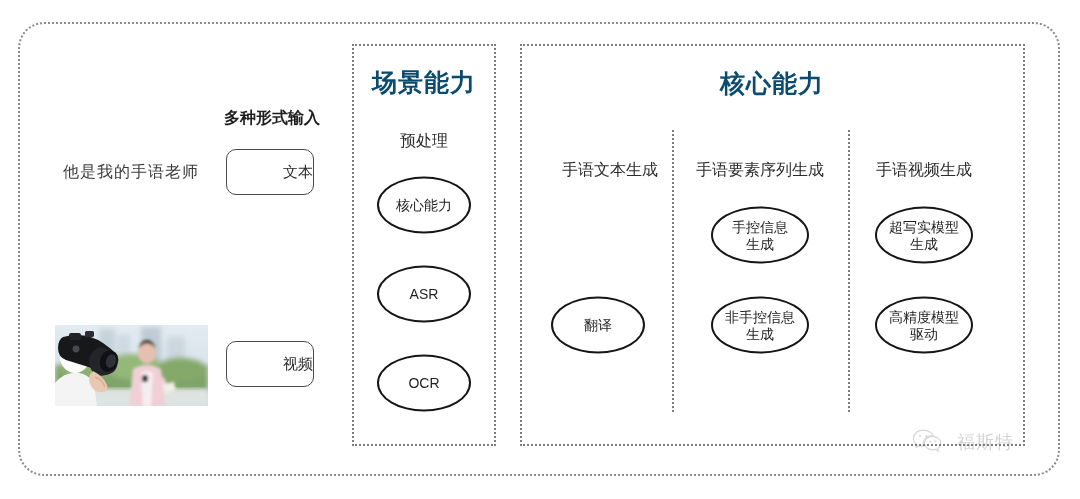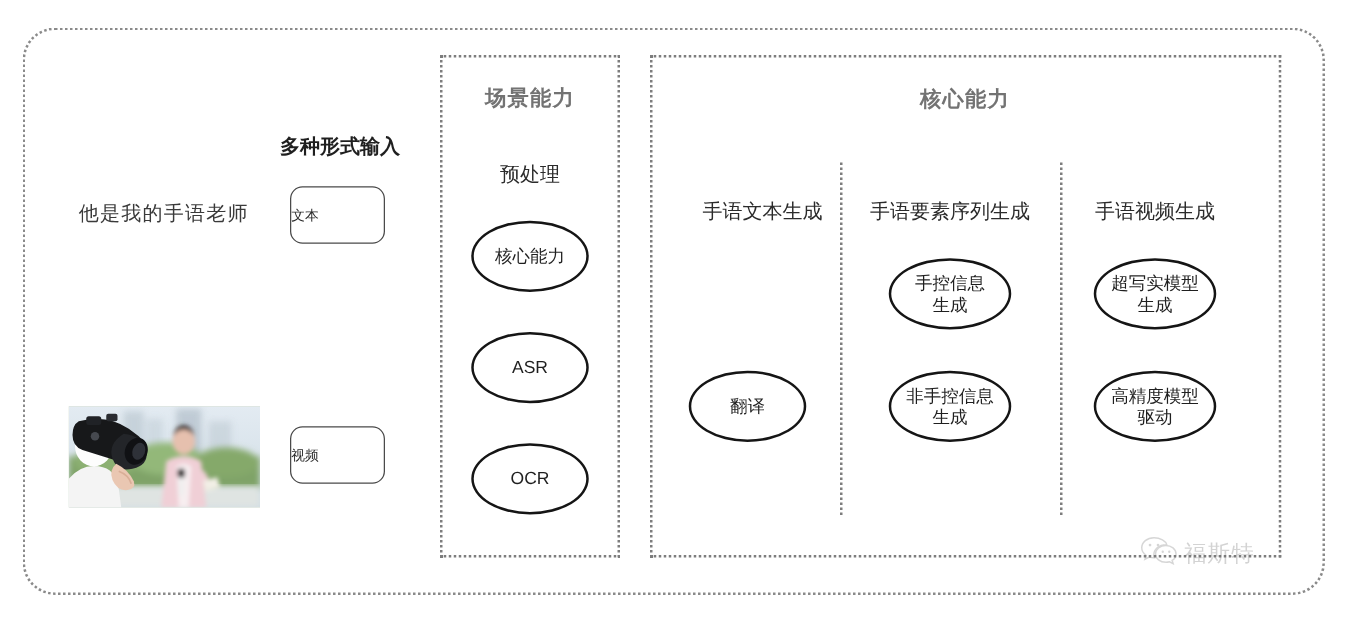--- a/index.html
+++ b/index.html
@@ -63,23 +63,23 @@
   .divider-1 { left: 672px; }
   .divider-2 { left: 848px; }
 
   
   .txt {
     position: absolute;
     white-space: nowrap;
     line-height: 1;
   }
   .panel-title {
-    font-size: 17px;
+    font-size: 25px;
     font-weight: bold;
-    color: #737373;
+    color: #0c4a6e;
     letter-spacing: 1px;
   }
   .sub-title {
     font-size: 16px;
     font-weight: normal;
     color: #2b2b2b;
   }
   .col-header {
     font-size: 16px;
     font-weight: normal;
@@ -96,29 +96,29 @@
     color: #3a3a3a;
     letter-spacing: 1px;
   }
 
   .center-x { transform: translateX(-50%); }
   .center-xy { transform: translate(-50%, -50%); }
 
   
   .chip {
     position: absolute;
-    width: 76px;
+    width: 88px;
     height: 46px;
     border: 1.6px solid #4a4a4a;
     border-radius: 10px;
     background: #ffffff;
     display: flex;
     align-items: center;
-    justify-content: flex-start;
-    font-size: 11px;
+    justify-content: flex-end;
+    font-size: 15px;
     color: #2b2b2b;
     box-sizing: border-box;
     transform: translate(-50%, -50%);
   }
 
   
   .node {
     position: absolute;
     width: 94px;
     height: 57px;
@@ -159,21 +159,21 @@
   }
   .video-thumb svg { display: block; }
 
   
   .watermark {
     position: absolute;
     left: 912px;
     top: 428px;
     display: flex;
     align-items: center;
-    gap: 5px;
+    gap: 15px;
     opacity: 0.30;
   }
   .watermark .wm-text {
     font-size: 18px;
     color: #6f6f6f;
     letter-spacing: 1px;
     white-space: nowrap;
   }
 </style>
 </head>

